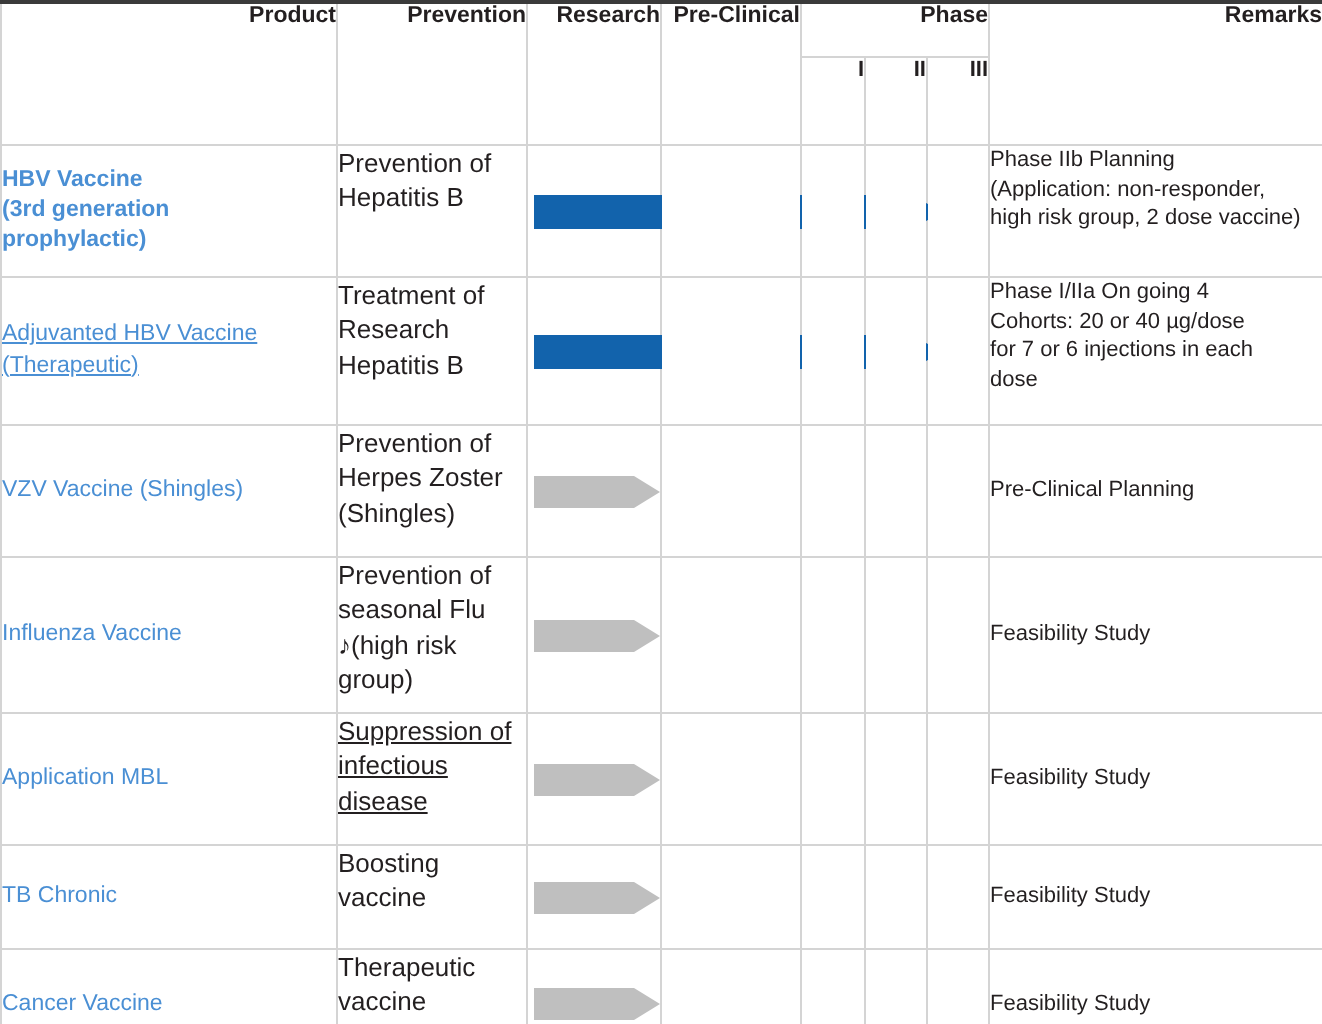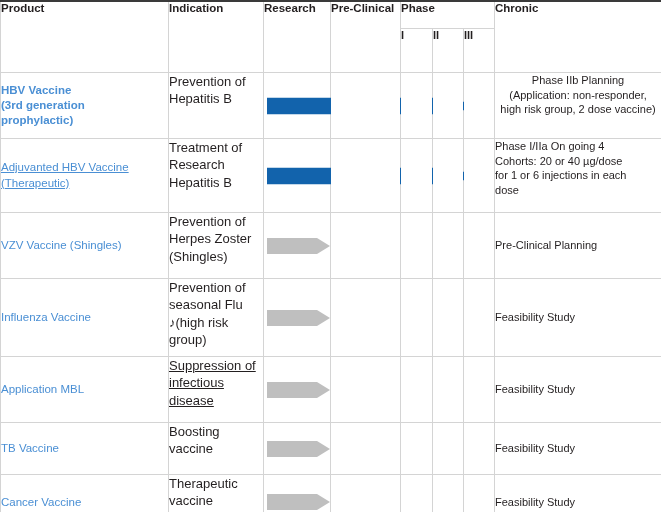--- a/index.html
+++ b/index.html
@@ -29,21 +29,21 @@
     padding: 0;
     vertical-align: top;
     background: #ffffff;
   }
 
   
   thead th {
     font-weight: bold;
     font-size: 11.5px;
     color: #231f20;
-    text-align: left;
+    text-align: right;
     vertical-align: middle;
     padding: 3px 2px;
   }
   thead tr:first-child th {
     border-top: 2px solid #3a3a3a;
   }
   th.head-tall {
     height: 70px;
   }
   th.head-phase {
@@ -141,25 +141,25 @@
     <col style="width:70px">
     <col style="width:32px">
     <col style="width:31px">
     <col style="width:31px">
     <col style="width:167px">
   </colgroup>
 
   <thead>
     <tr>
       <th class="head-tall" rowspan="2">Product</th>
-      <th class="head-tall" rowspan="2">Indication</th>
+      <th class="head-tall" rowspan="2">Prevention</th>
       <th class="head-tall" rowspan="2">Research</th>
       <th class="head-tall" rowspan="2">Pre-Clinical</th>
       <th class="head-phase" colspan="3">Phase</th>
-      <th class="head-tall" rowspan="2">Chronic</th>
+      <th class="head-tall" rowspan="2">Remarks</th>
     </tr>
     <tr>
       <th class="head-roman">I</th>
       <th class="head-roman">II</th>
       <th class="head-roman">III</th>
     </tr>
   </thead>
 
   <tbody>
 
@@ -175,21 +175,21 @@
             <svg viewBox="0 0 204 17" preserveAspectRatio="none">
               <polygon points="0,0 189,0 204,8.5 189,17 0,17" fill="#1263ac"></polygon>
             </svg>
           </div>
         </div>
       </td>
       <td class="stage"></td>
       <td class="stage"></td>
       <td class="stage"></td>
       <td class="stage"></td>
-      <td class="remarks" style="white-space: pre-line; text-align: center;">Phase IIb Planning
+      <td class="remarks" style="white-space: pre-line;">Phase IIb Planning
 (Application: non-responder,
 high risk group, 2 dose vaccine)</td>
     </tr>
 
     <tr class="row-h2">
       <td class="product" style="white-space: pre-line; text-decoration: underline;">Adjuvanted HBV Vaccine
 (Therapeutic)</td>
       <td class="indication" style="white-space: pre-line;">Treatment of
 Research
 Hepatitis B</td>
@@ -201,21 +201,21 @@
             </svg>
           </div>
         </div>
       </td>
       <td class="stage"></td>
       <td class="stage"></td>
       <td class="stage"></td>
       <td class="stage"></td>
       <td class="remarks" style="white-space: pre-line;">Phase I/IIa On going 4
 Cohorts: 20 or 40 µg/dose
-for 1 or 6 injections in each
+for 7 or 6 injections in each
 dose</td>
     </tr>
 
     <tr class="row-h3">
       <td class="product">VZV Vaccine (Shingles)</td>
       <td class="indication" style="white-space: pre-line;">Prevention of
 Herpes Zoster
 (Shingles)</td>
       <td class="stage">
         <div class="arrow-layer">
@@ -270,21 +270,21 @@
         </div>
       </td>
       <td class="stage"></td>
       <td class="stage"></td>
       <td class="stage"></td>
       <td class="stage"></td>
       <td class="remarks mid">Feasibility Study</td>
     </tr>
 
     <tr class="row-h6">
-      <td class="product">TB Vaccine</td>
+      <td class="product">TB Chronic</td>
       <td class="indication" style="white-space: pre-line;">Boosting
 vaccine</td>
       <td class="stage">
         <div class="arrow-layer">
           <div class="arrow grey">
             <svg viewBox="0 0 63 16" preserveAspectRatio="none">
               <polygon points="0,0 50,0 63,8 50,16 0,16" fill="#bfbfbf"></polygon>
             </svg>
           </div>
         </div>

